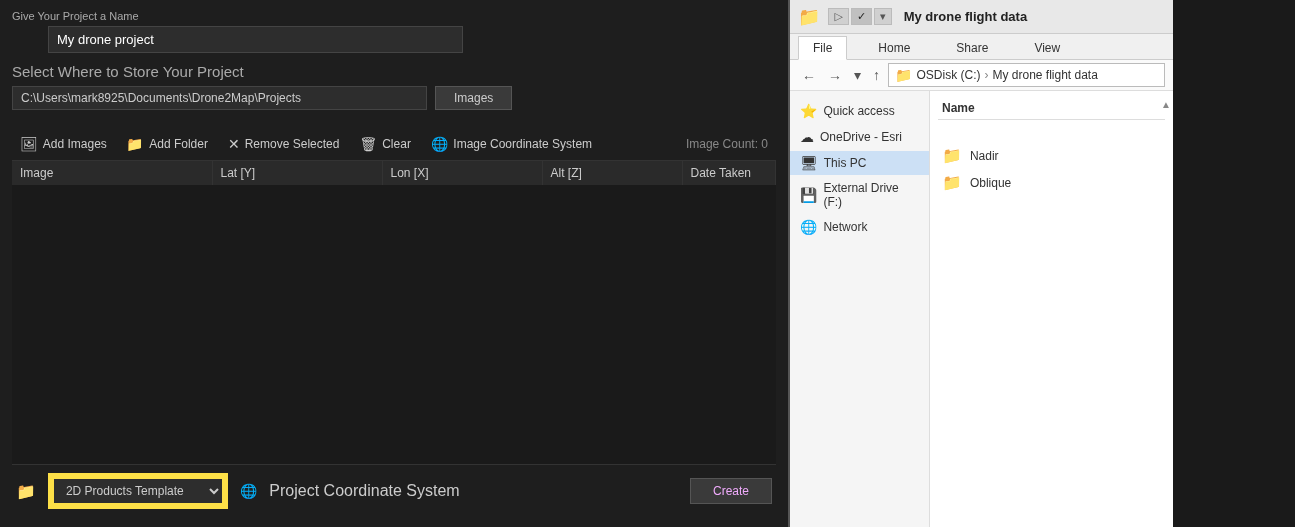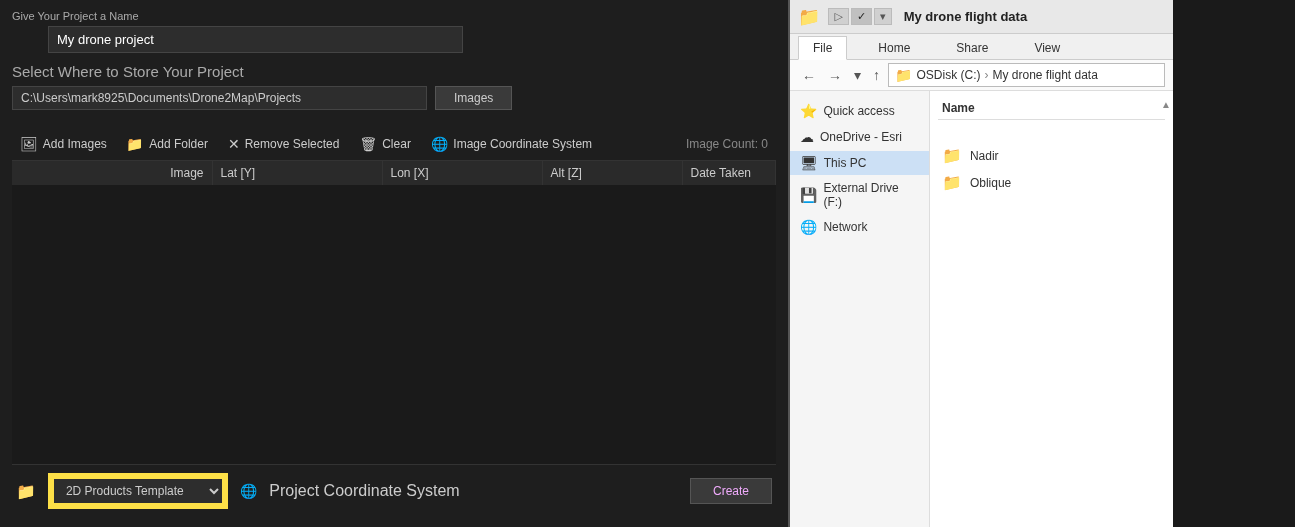--- a/index.html
+++ b/index.html
@@ -126,21 +126,21 @@
 
     thead th {
       text-align: left;
       padding: 5px 8px;
       color: #ccc;
       font-weight: normal;
       font-size: 12px;
       border-right: 1px solid #333;
     }
 
-    .col-image { width: 200px; text-align: right; }
+    .col-image { width: 200px; }
     .col-lat { width: 170px; }
     .col-lon { width: 160px; }
     .col-alt { width: 140px; }
     .col-date { width: auto; }
 
     
     .bottom-bar {
       display: flex;
       flex-direction: row;
       align-items: center;

